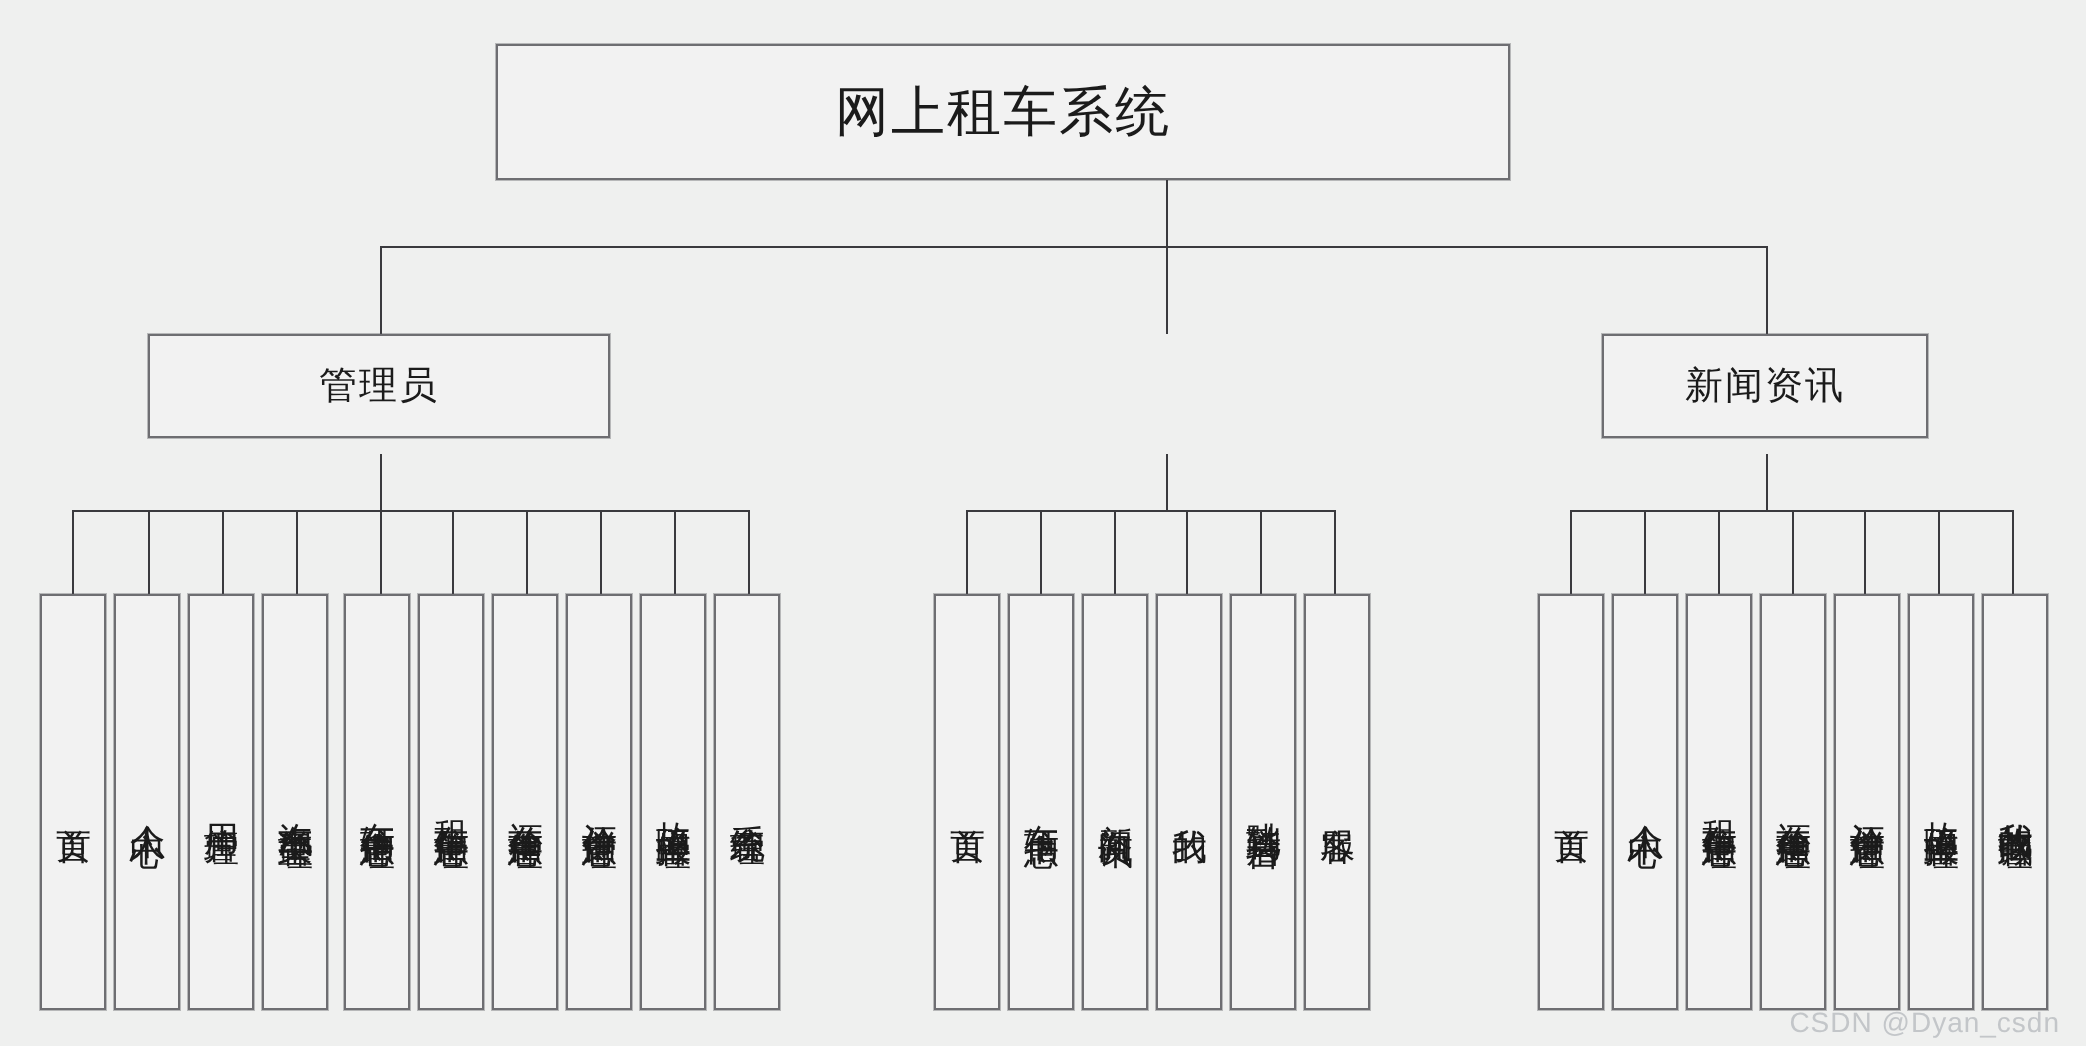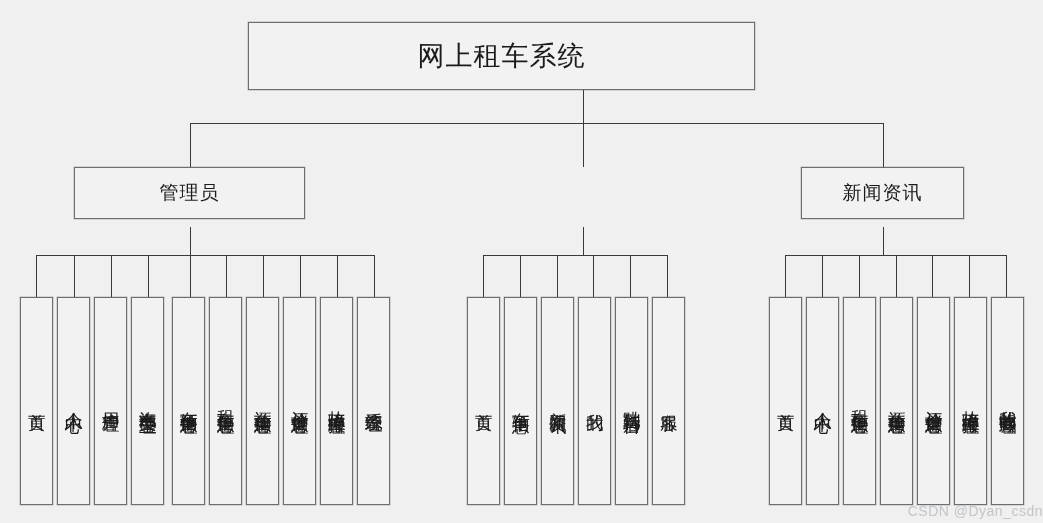--- a/index.html
+++ b/index.html
@@ -59,21 +59,21 @@
   .line {
     position: absolute;
     background: #3a3a3e;
   }
   .line.h { height: 1px; }
   .line.v { width: 1px; }
 
   
   #watermark {
     position: absolute;
-    right: 0;
+    right: 13px;
     bottom: 4px;
     font-family: "Liberation Sans", sans-serif;
     font-size: 14px;
     color: #c3c6c9;
     letter-spacing: 0.5px;
     user-select: none;
     white-space: nowrap;
   }
 </style>
 </head>

